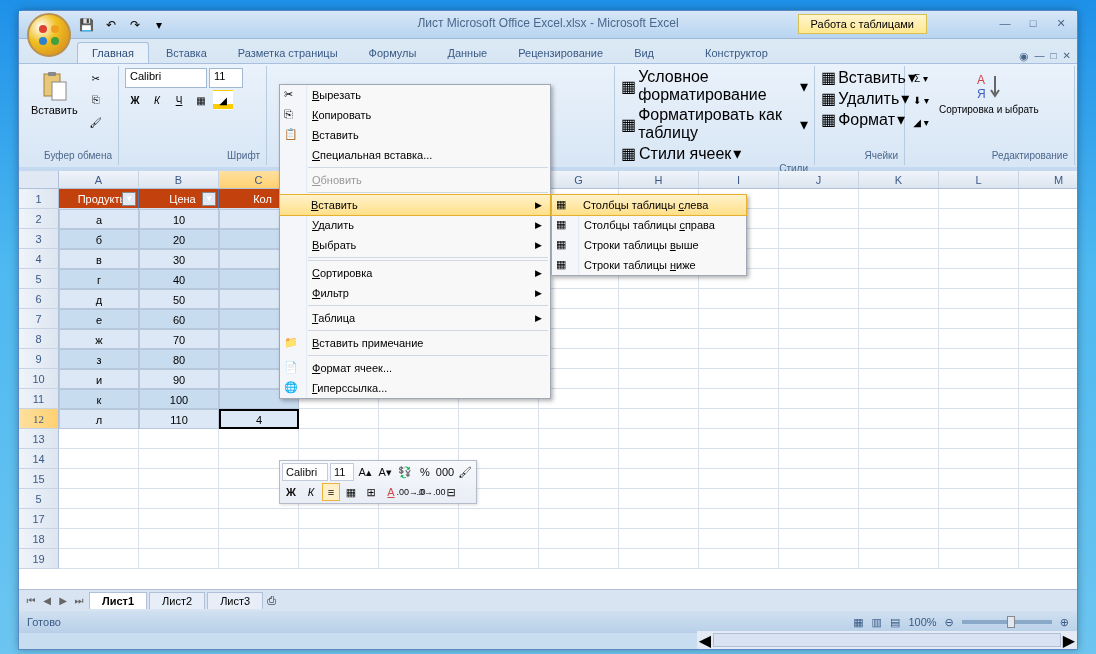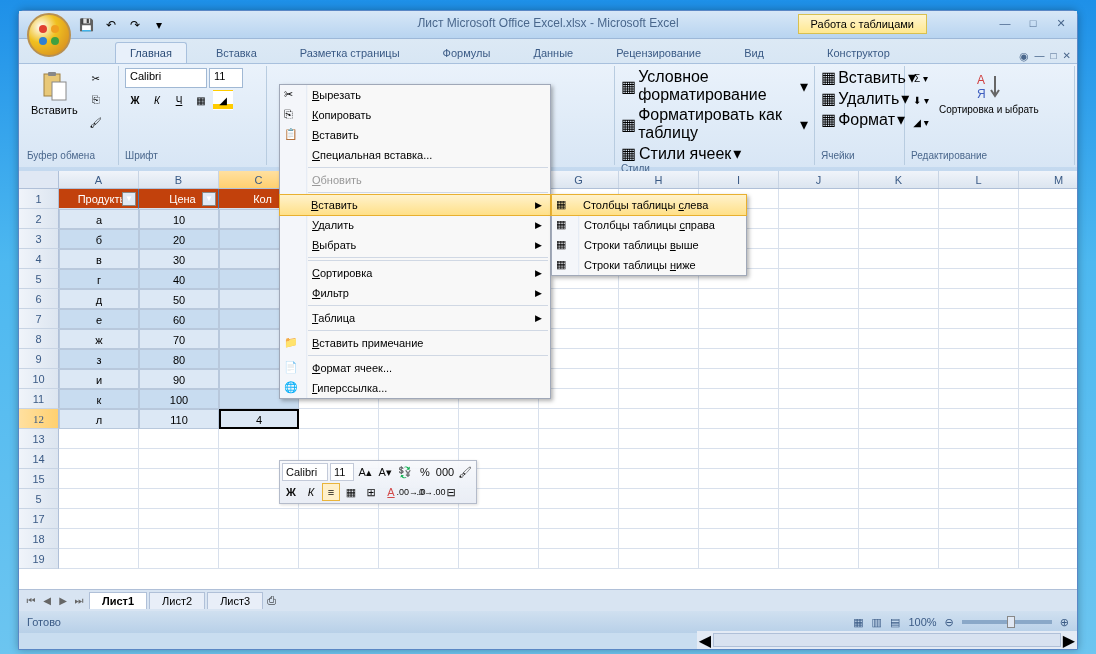--- a/index.html
+++ b/index.html
@@ -8,26 +8,26 @@
 .titlebar { height: 28px; position: relative; background: linear-gradient(to bottom, #d7e7f7, #b8d4f0); border-bottom: 1px solid #9db8d8; }
 .office-btn { position: absolute; top: 2px; left: 8px; width: 44px; height: 44px; border-radius: 50%; background: radial-gradient(circle at 30% 30%, #fff, #f0c020 40%, #d08020); border: 2px solid #b89050; z-index: 10; display: flex; align-items: center; justify-content: center; }
 .office-btn svg { width: 24px; height: 24px; }
 .qat { position: absolute; left: 58px; top: 4px; display: flex; gap: 4px; }
 .qat-item { width: 20px; height: 20px; display: flex; align-items: center; justify-content: center; font-size: 12px; }
 .title-text { position: absolute; left: 50%; transform: translateX(-50%); top: 5px; font-size: 12px; color: #4a678c; }
 .contextual-tab { position: absolute; right: 150px; top: 3px; padding: 3px 12px; background: linear-gradient(to bottom, #fff5d0, #ffe890); border: 1px solid #d8c050; font-size: 11px; }
 .wincontrols { position: absolute; right: 6px; top: 4px; display: flex; gap: 8px; }
 .wincontrols span { width: 20px; height: 16px; display: flex; align-items: center; justify-content: center; font-size: 11px; color: #4a678c; }
 .ribbon { height: 132px; background: linear-gradient(to bottom, #dce9f5, #c4d9ef); position: relative; }
-.tabs { height: 24px; padding-left: 58px; display: flex; gap: 15px; align-items: flex-end; margin-left: 38px; }
+.tabs { height: 24px; padding-left: 58px; display: flex; gap: 3px; align-items: flex-end; }
 .tab { padding: 4px 14px; font-size: 11px; color: #3a5a85; cursor: pointer; }
 .tab.active { background: #e8f0fa; border: 1px solid #a8c0dd; border-bottom: none; border-radius: 3px 3px 0 0; color: #2a4a75; }
 .ribbon-body { height: 104px; background: linear-gradient(to bottom, #eaf2fb, #d8e6f5); border-top: 1px solid #a8c0dd; display: flex; padding: 2px; }
 .group { border-right: 1px solid #b8cce0; padding: 2px 6px; display: flex; flex-direction: column; height: 100%; }
-.group-label { font-size: 10px; color: #4a678c; text-align: left; margin-top: auto; padding-bottom: 2px; }
+.group-label { font-size: 10px; color: #4a678c; text-align: right; margin-top: auto; padding-bottom: 2px; }
 .group-content { flex: 1; display: flex; gap: 4px; }
 .big-btn { display: flex; flex-direction: column; align-items: center; padding: 2px 4px; font-size: 11px; }
 .big-btn .ic { width: 32px; height: 32px; margin-bottom: 2px; }
 .small-col { display: flex; flex-direction: column; gap: 2px; }
 .small-row { display: flex; gap: 2px; align-items: center; }
 .drop { border: 1px solid #a0b8d4; background: white; padding: 1px 4px; font-size: 11px; height: 20px; }
 .btn-sm { width: 20px; height: 20px; border: 1px solid transparent; display: flex; align-items: center; justify-content: center; font-size: 10px; }
 .nb-area { height: 20px; background: linear-gradient(to bottom, #f2f6fc, #e2ebf6); border-top: 1px solid #c0d0e0; border-bottom: 1px solid #c0d0e0; display: flex; align-items: center; padding: 0 4px; }
 .namebox { width: 90px; border: 1px solid #a0b8d4; background: white; font-size: 11px; padding: 1px 6px; text-align: center; margin-left: 30px; }
 .fx { font-style: italic; font-size: 11px; margin-left: 50px; color: #666; }

